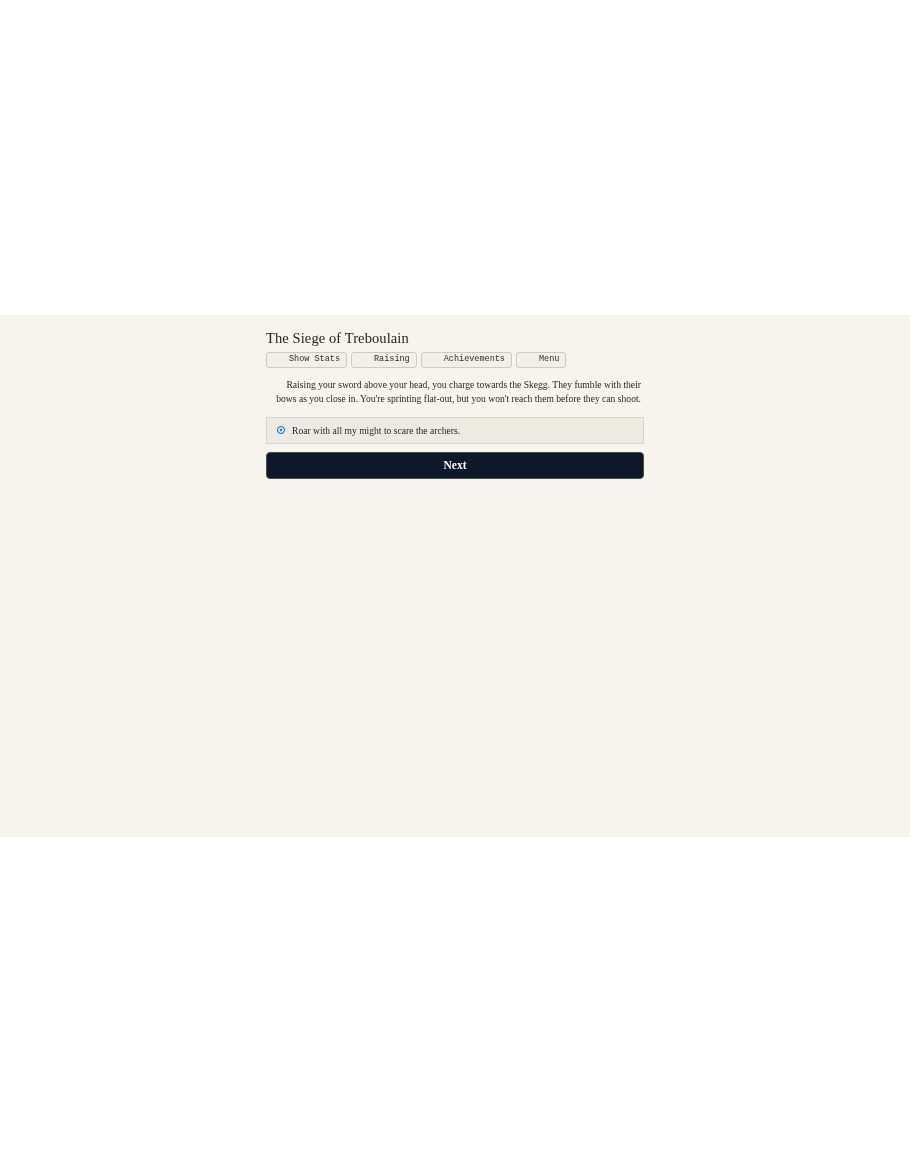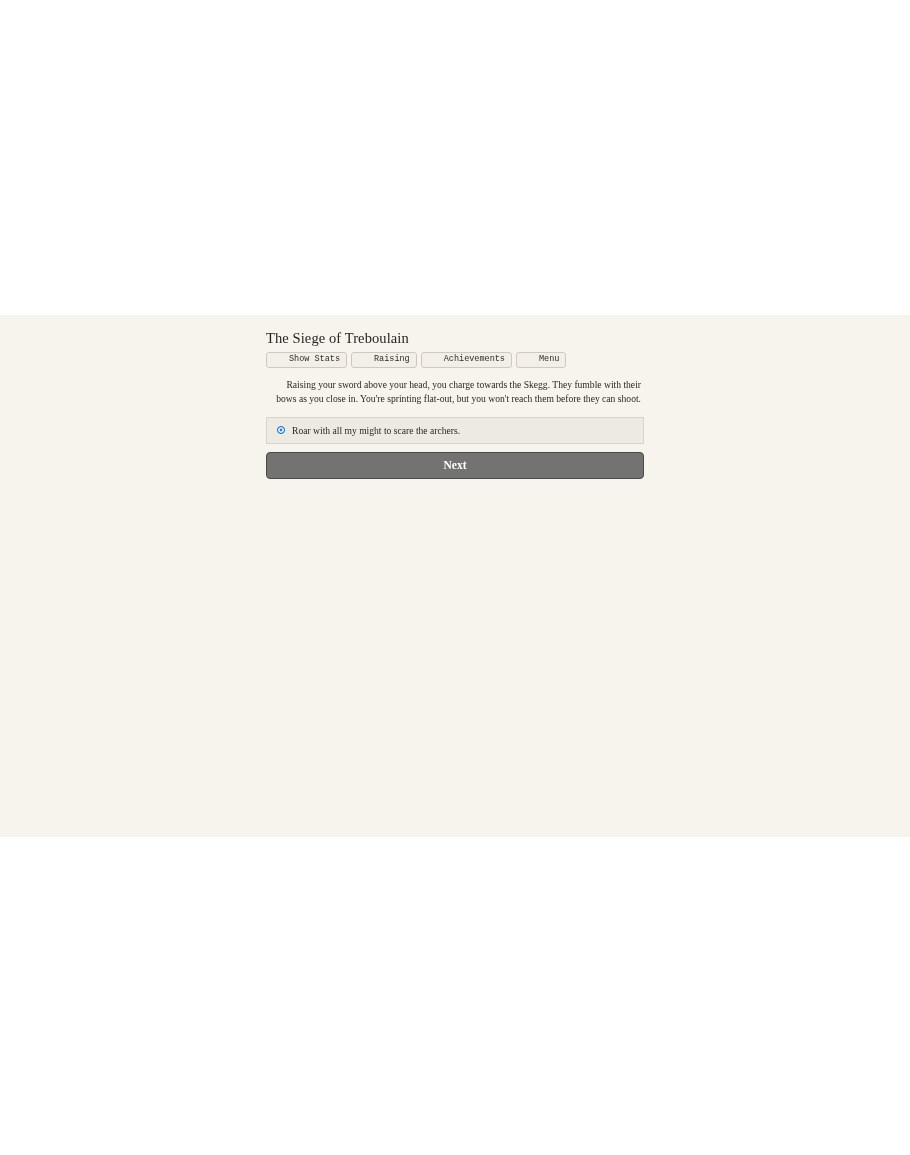--- a/index.html
+++ b/index.html
@@ -98,21 +98,21 @@
   }
   .choice.selected .radio {
     border: 1px solid #1275d6;
     background: #1a82e2;
     box-shadow: inset 0 0 0 1.6px #ffffff;
   }
   .next-btn {
     display: block;
     width: 100%;
     margin-top: 8px;
-    background: #737373;
+    background: #0f172a;
     color: #ffffff;
     border: 1px solid #4c4a44;
     border-radius: 4px;
     font-family: "Liberation Serif", serif;
     font-size: 11.5px;
     font-weight: bold;
     padding: 6px 0 7px 0;
     cursor: pointer;
     text-align: center;
   }

